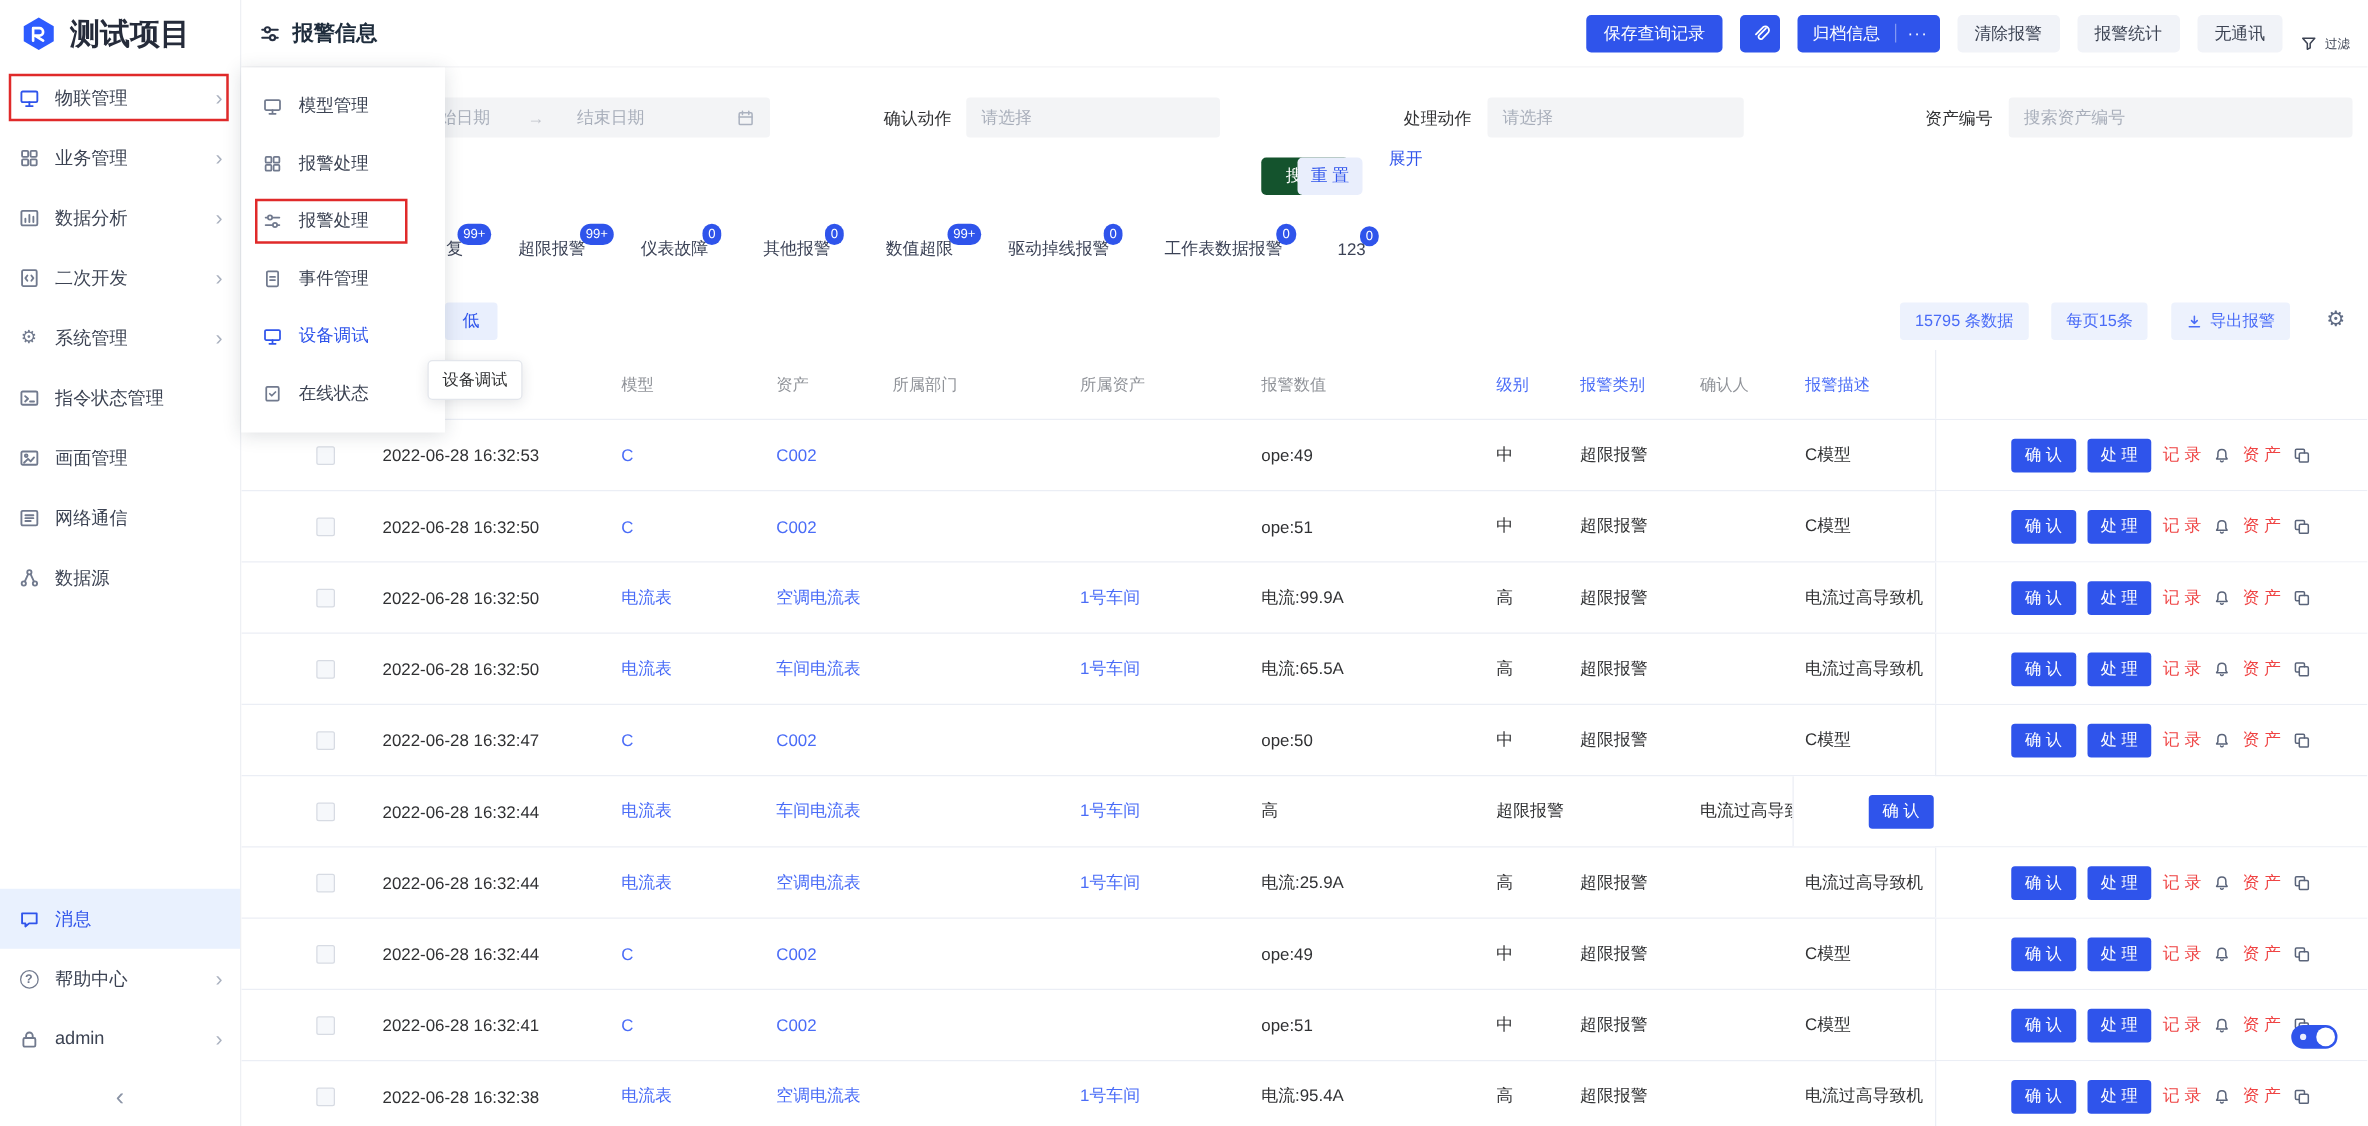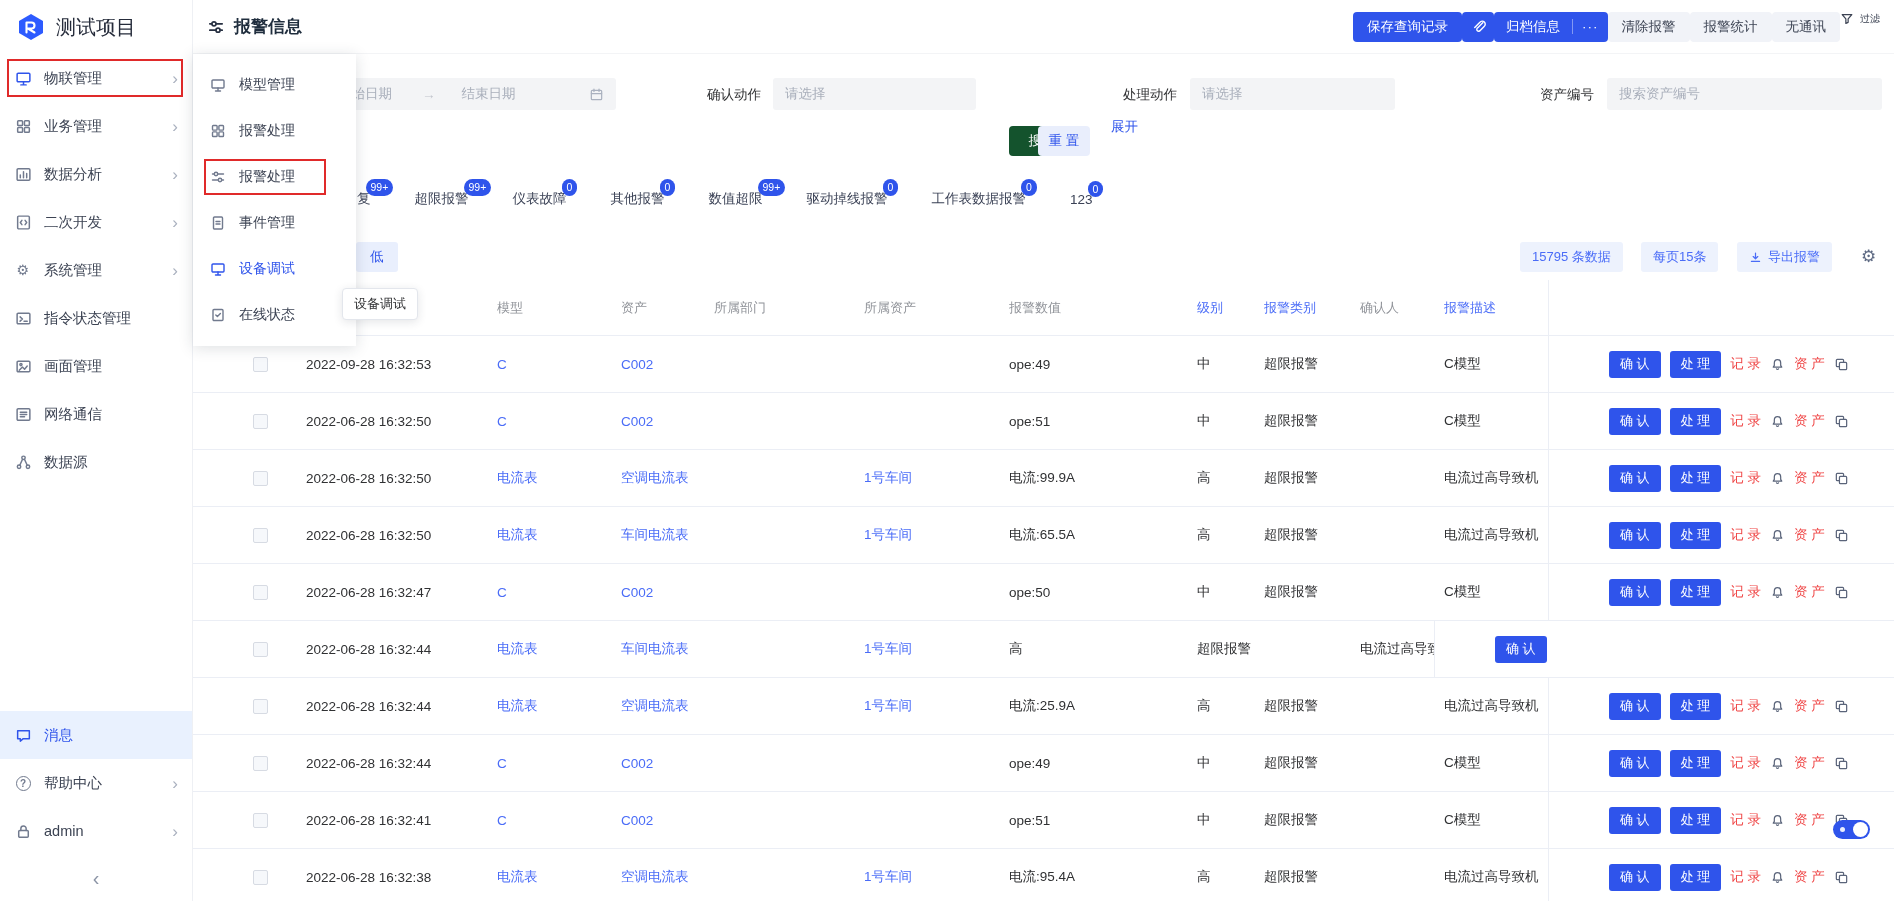--- a/index.html
+++ b/index.html
@@ -3,39 +3,39 @@
 <meta charset="utf-8">
 <style>
   * { margin:0; padding:0; box-sizing:border-box; }
   html,body { width:1894px; height:901px; overflow:hidden; background:#fff;
     font-family:"Liberation Sans","DejaVu Sans",sans-serif; color:#303133; font-size:14px; }
 
   
   .sidebar { position:absolute; left:0; top:0; bottom:0; width:193px; background:#fff;
     border-right:1px solid #eef0f4; z-index:30; }
   .logo-row { height:54px; display:flex; align-items:center; gap:10px; padding:0 16px; }
-  .logo-title { font-size:20px; color:#252b3a; font-weight:400; }
+  .logo-title { font-size:24px; color:#252b3a; font-weight:700; }
   .side-item { position:relative; height:48px; display:flex; align-items:center; gap:12px;
     padding:0 14px; font-size:14.5px; color:#3c4353; cursor:pointer; }
   .si-icon { width:18px; display:inline-flex; justify-content:center; color:#717a8e; flex:none; }
   .si-chev { margin-left:auto; color:#aab1bf; font-size:17px; line-height:1; }
   .side-item.active-parent .si-icon { color:#2f54eb; }
   .red-box::after { content:""; position:absolute; left:7px; right:9px; top:5px; bottom:5px;
     border:2px solid #e02a2a; pointer-events:none; }
   .side-bottom { position:absolute; left:0; right:0; bottom:0;margin-top:32px; }
   .side-item.msg { background:#e9f1fe; color:#2f54eb; }
   .side-item.msg .si-icon { color:#2f54eb; }
   .collapse-row { height:46px; display:flex; align-items:center; justify-content:center;
     color:#8a93a5; font-size:20px; cursor:pointer; }
 
   
   .topbar { position:absolute; left:193px; top:0; right:0; height:54px; background:#fff;
     display:flex; align-items:center; padding:0 14px; z-index:20; border-bottom:1px solid #f3f4f6; }
   .page-title { display:flex; align-items:center; gap:9px; font-size:17px; font-weight:700; color:#1f2d3d; }
-  .topbar-actions { margin-left:auto; display:flex; align-items:flex-start; }
+  .topbar-actions { margin-left:auto; display:flex; align-items:flex-end; gap:14px; }
   .btn { height:30px; border-radius:4px; display:inline-flex; align-items:center;
     justify-content:center; font-size:13.5px; cursor:pointer; white-space:nowrap; }
   .btn-primary { background:#2f54eb; color:#fff; padding:0 14px; }
   .btn-icon { width:32px; padding:0; }
   .btn-split { padding:0; }
   .btn-split .seg1 { padding:0 12px; }
   .btn-split .seg2 { padding:0 9px; border-left:1px solid rgba(255,255,255,.4); letter-spacing:1px; }
   .btn-light { background:#f1f3f8; color:#3c4353; padding:0 14px; }
   .filter-btn { display:inline-flex; align-items:center; gap:6px; color:#3c4353;
     font-size:10px; cursor:pointer; }
@@ -384,21 +384,21 @@
       <div class="cell th-blue">报警类别</div>
       <div class="cell">确认人</div>
       <div class="cell th-blue">报警描述</div>
       <div class="cell actions"></div>
     </div>
 
       <div class="trow">
         <div class="cell cb-cell">
           <span class="cb"></span>
         </div>
-        <div class="cell" style="padding-left:12px;">2022-09-28 16:32:53</div>
+        <div class="cell" style="padding-left:12px;">2022-06-28 16:32:53</div>
         <div class="cell link">C</div>
         <div class="cell link">C002</div>
         <div class="cell"></div>
         <div class="cell link"></div>
         <div class="cell">ope:49</div>
         <div class="cell">中</div>
         <div class="cell">超限报警</div>
         <div class="cell"></div>
         <div class="cell">C模型</div>
         <div class="cell actions">

